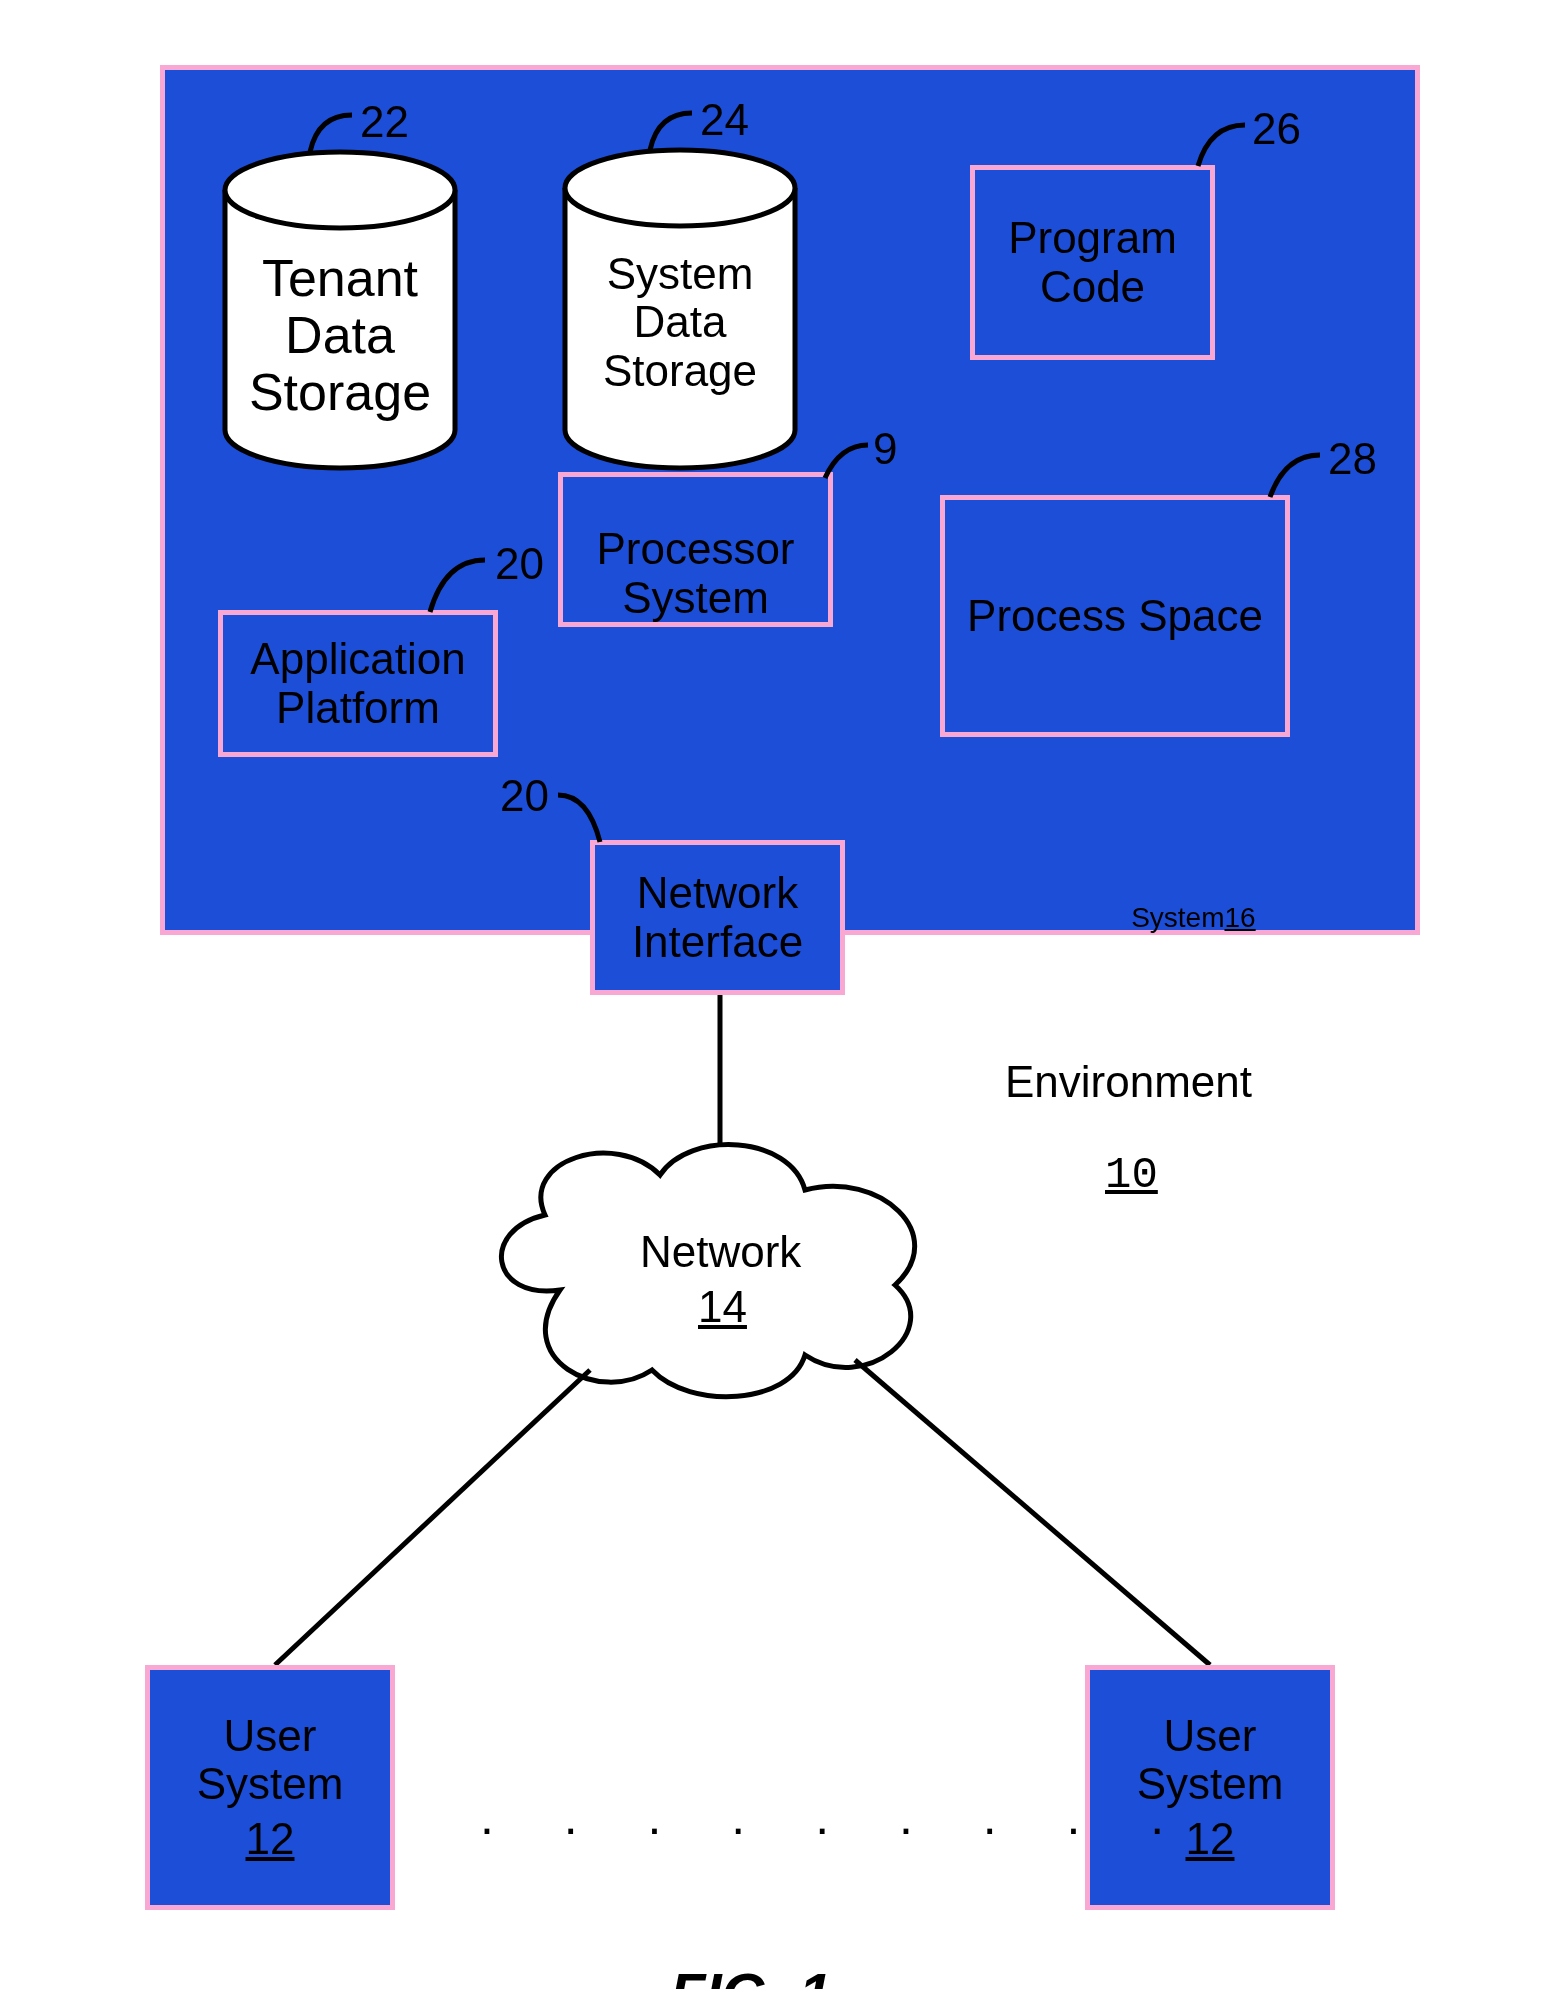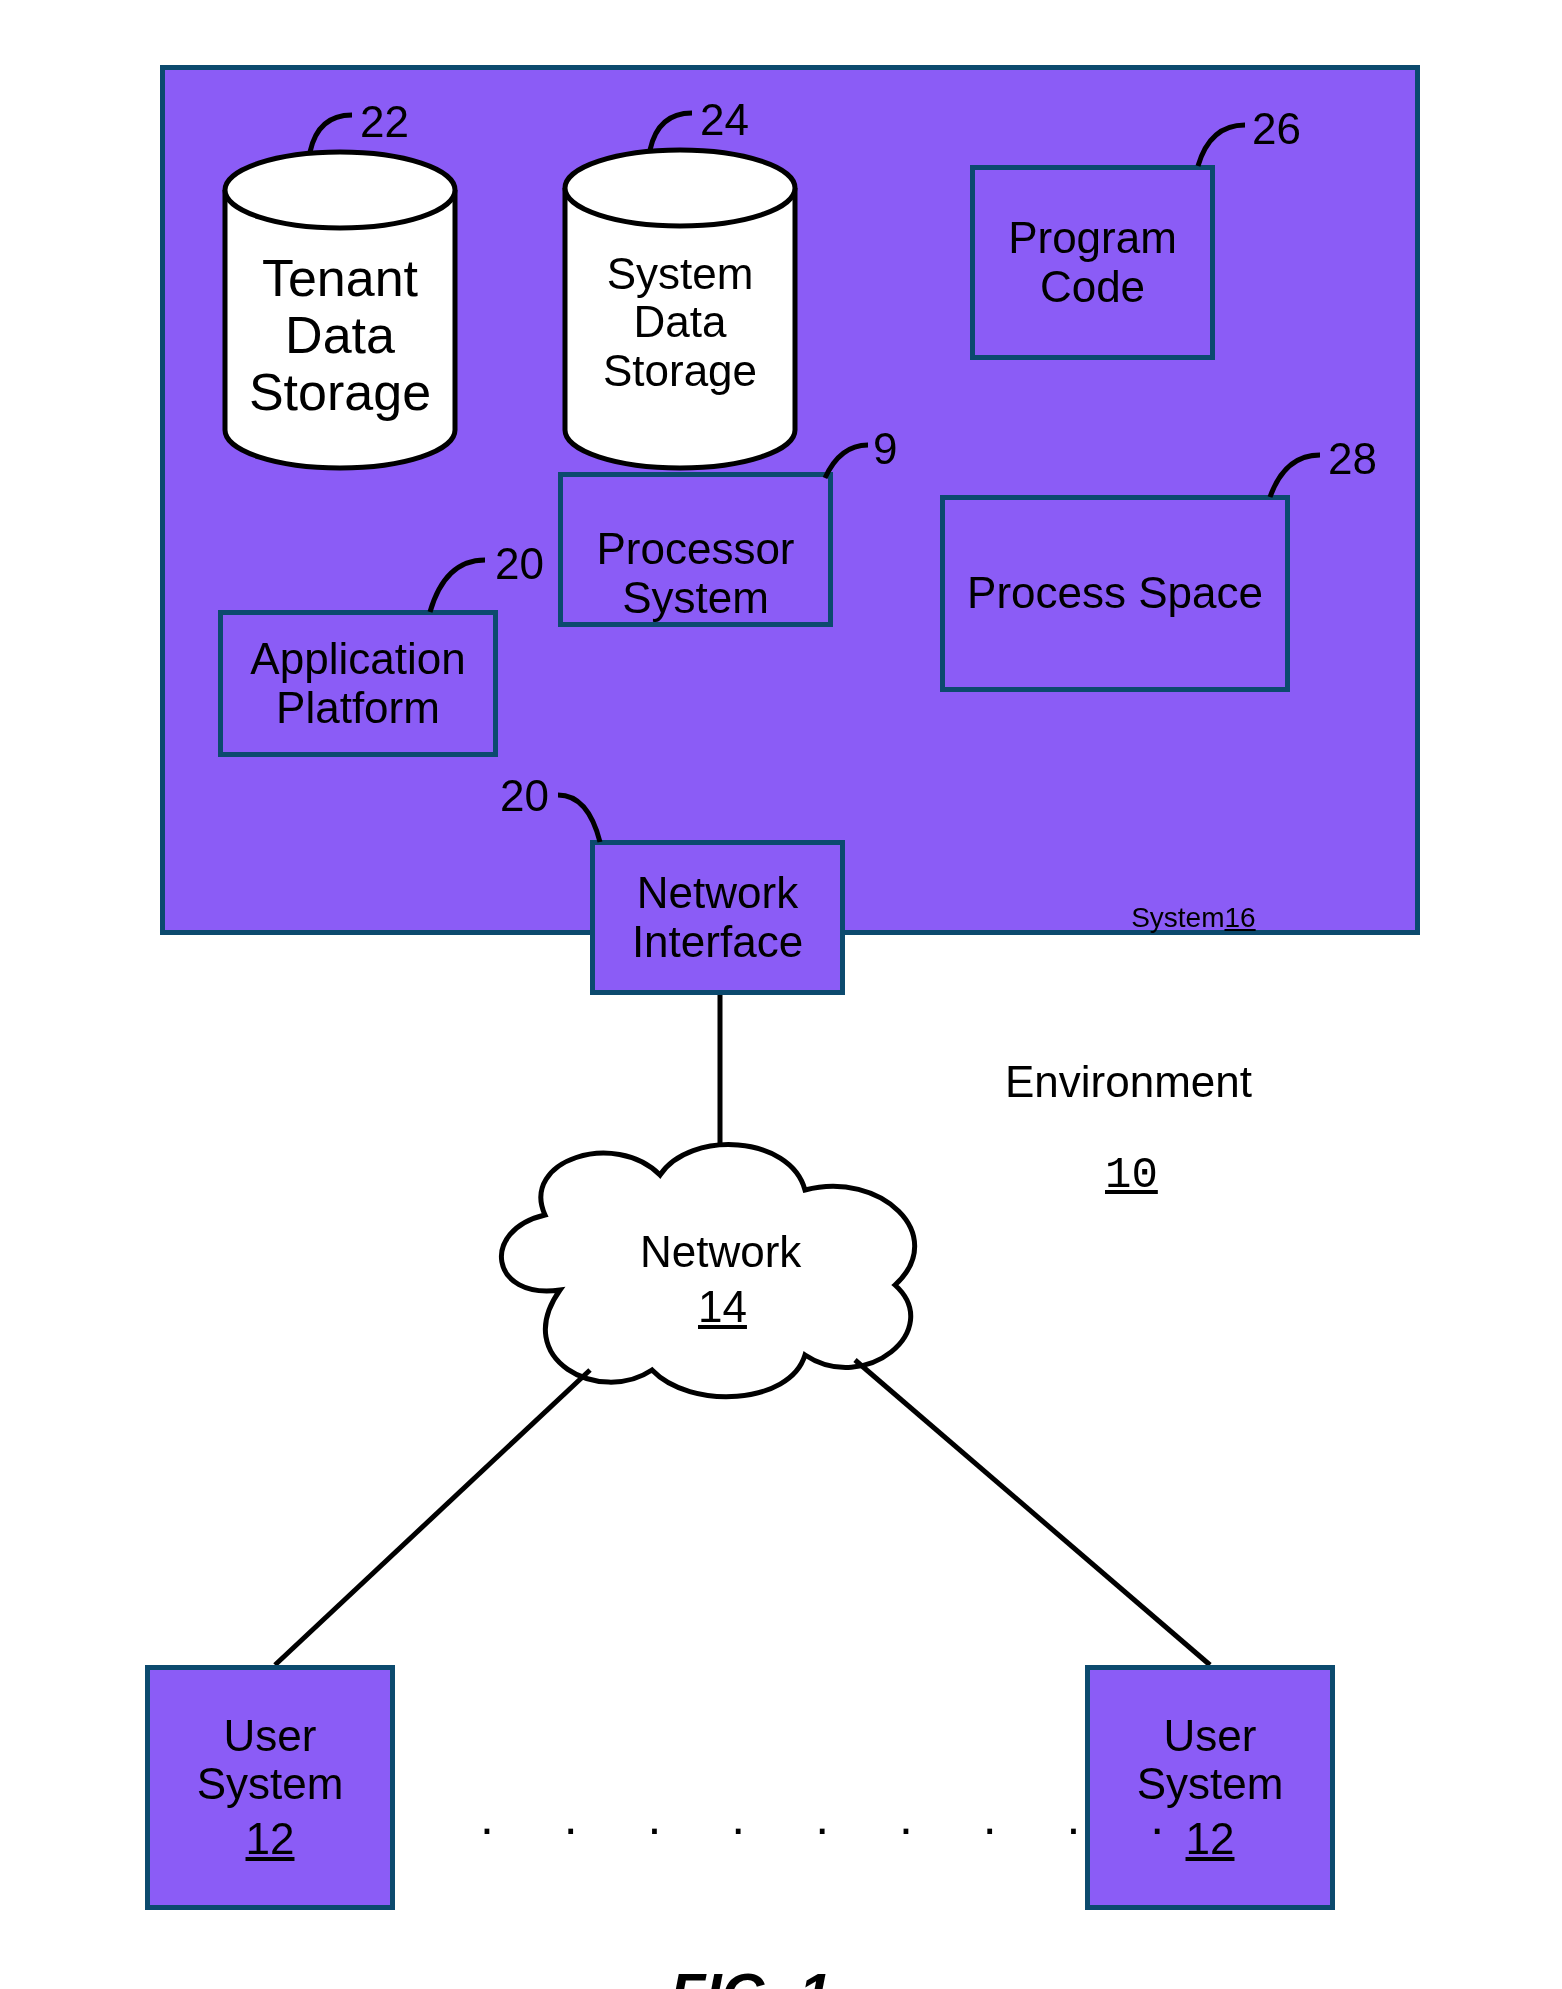--- a/index.html
+++ b/index.html
@@ -9,22 +9,22 @@
     font-family: Arial, Helvetica, sans-serif;
   }
   #canvas {
     position: relative;
     width: 1562px;
     height: 1989px;
     background: #ffffff;
   }
   .box {
     position: absolute;
-    border: 5px solid #0c4a6e;
-    background: #8b5cf6;
+    border: 5px solid #f9a8d4;
+    background: #1d4ed8;
     display: flex;
     align-items: center;
     justify-content: center;
     text-align: center;
     box-sizing: border-box;
   }
   .box-inner {
     line-height: 1.15;
   }
   .label {
@@ -89,21 +89,21 @@
 
   <div class="box" style="left:558px; top:472px; width:275px; height:155px;align-items:flex-end;">
     <div class="box-inner label" style="position:static;">Processor
 System</div>
   </div>
   <svg class="abs" width="1562" height="1989">
     <path d="M 825 478 Q 840 445 868 445" fill="none" stroke="#000" stroke-width="5"></path>
   </svg>
   <div class="label num" style="left:873px; top:425px;">9</div>
 
-  <div class="box" style="left:940px; top:495px; width:350px; height:197px;">
+  <div class="box" style="left:940px; top:495px; width:350px; height:242px;">
     <div class="box-inner label" style="position:static;">Process Space</div>
   </div>
   <svg class="abs" width="1562" height="1989">
     <path d="M 1270 497 Q 1285 455 1320 455" fill="none" stroke="#000" stroke-width="5"></path>
   </svg>
   <div class="label num" style="left:1328px; top:435px;">28</div>
 
   <div class="box" style="left:218px; top:610px; width:280px; height:147px;">
     <div class="box-inner label" style="position:static;">Application
 Platform</div>

